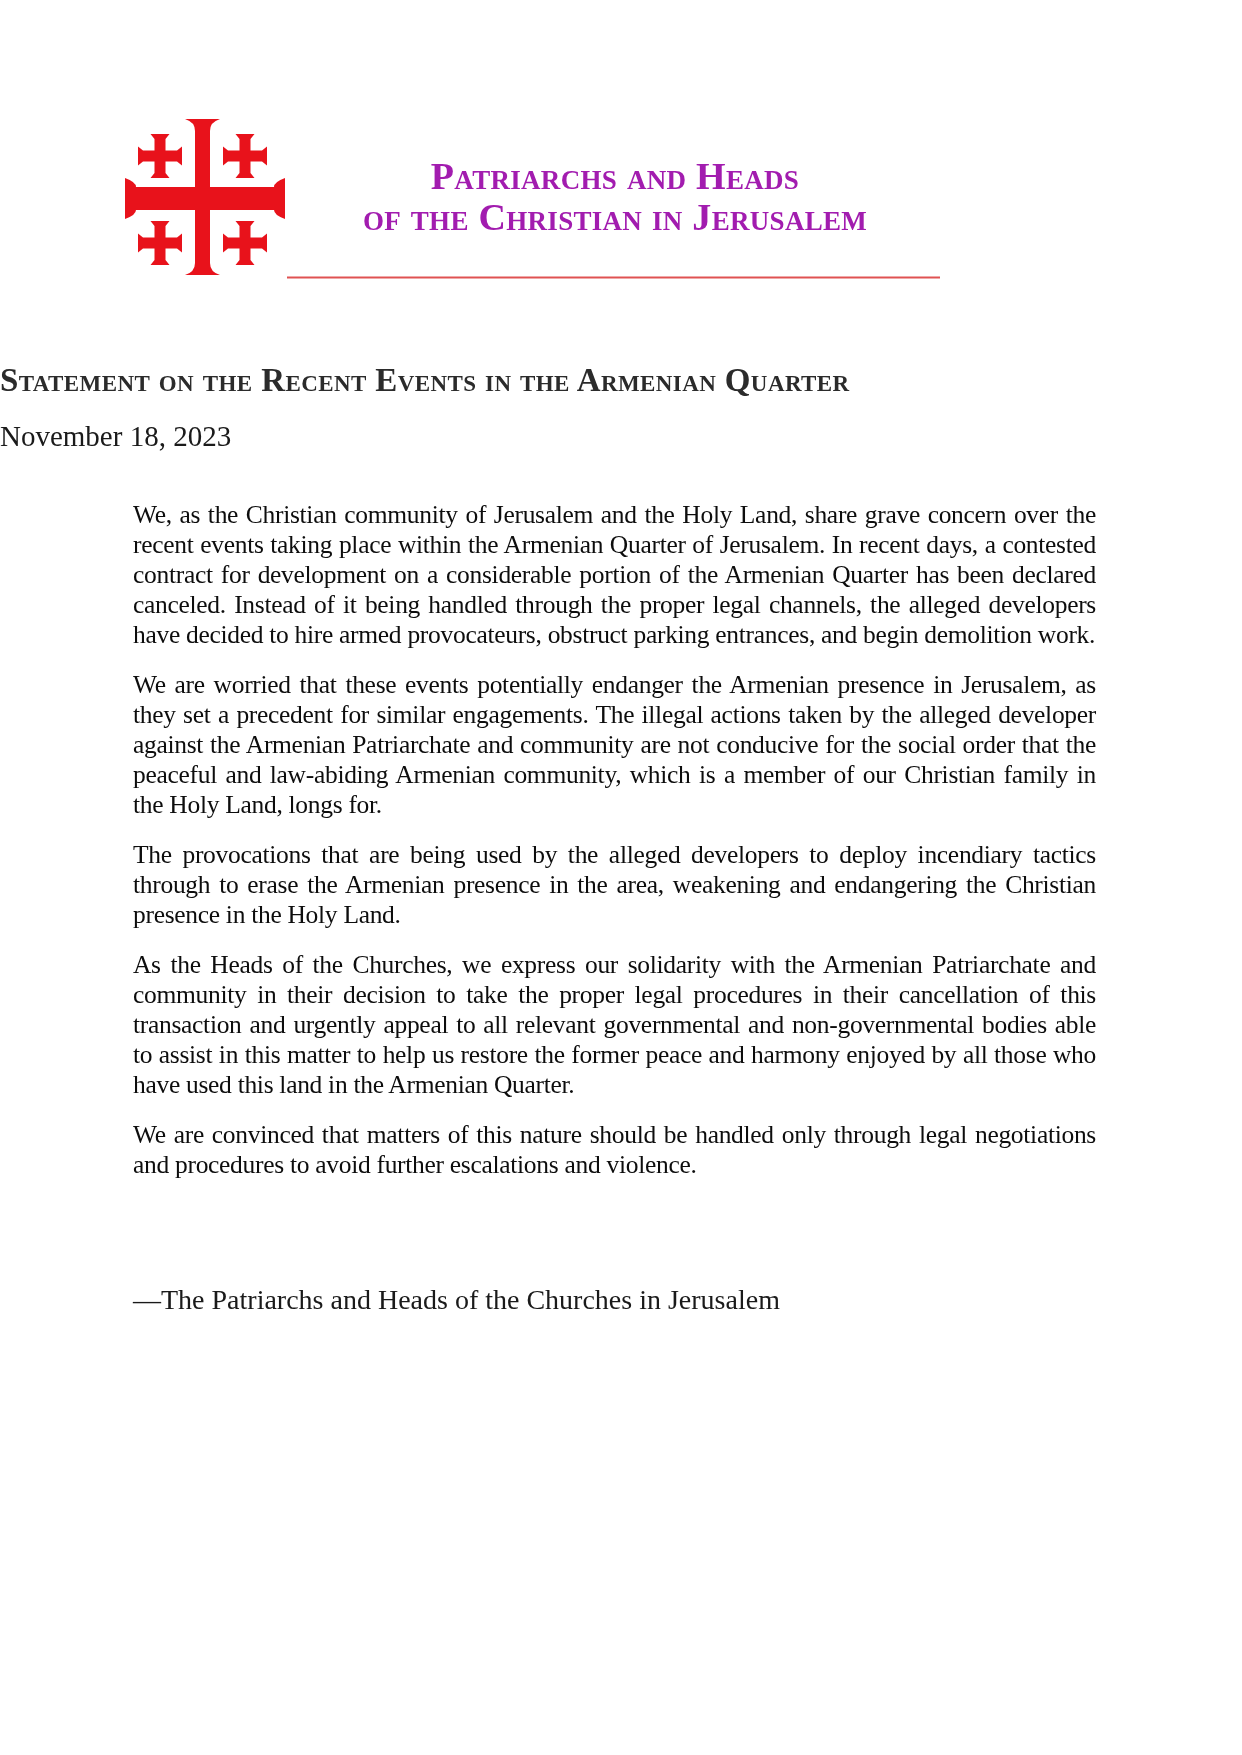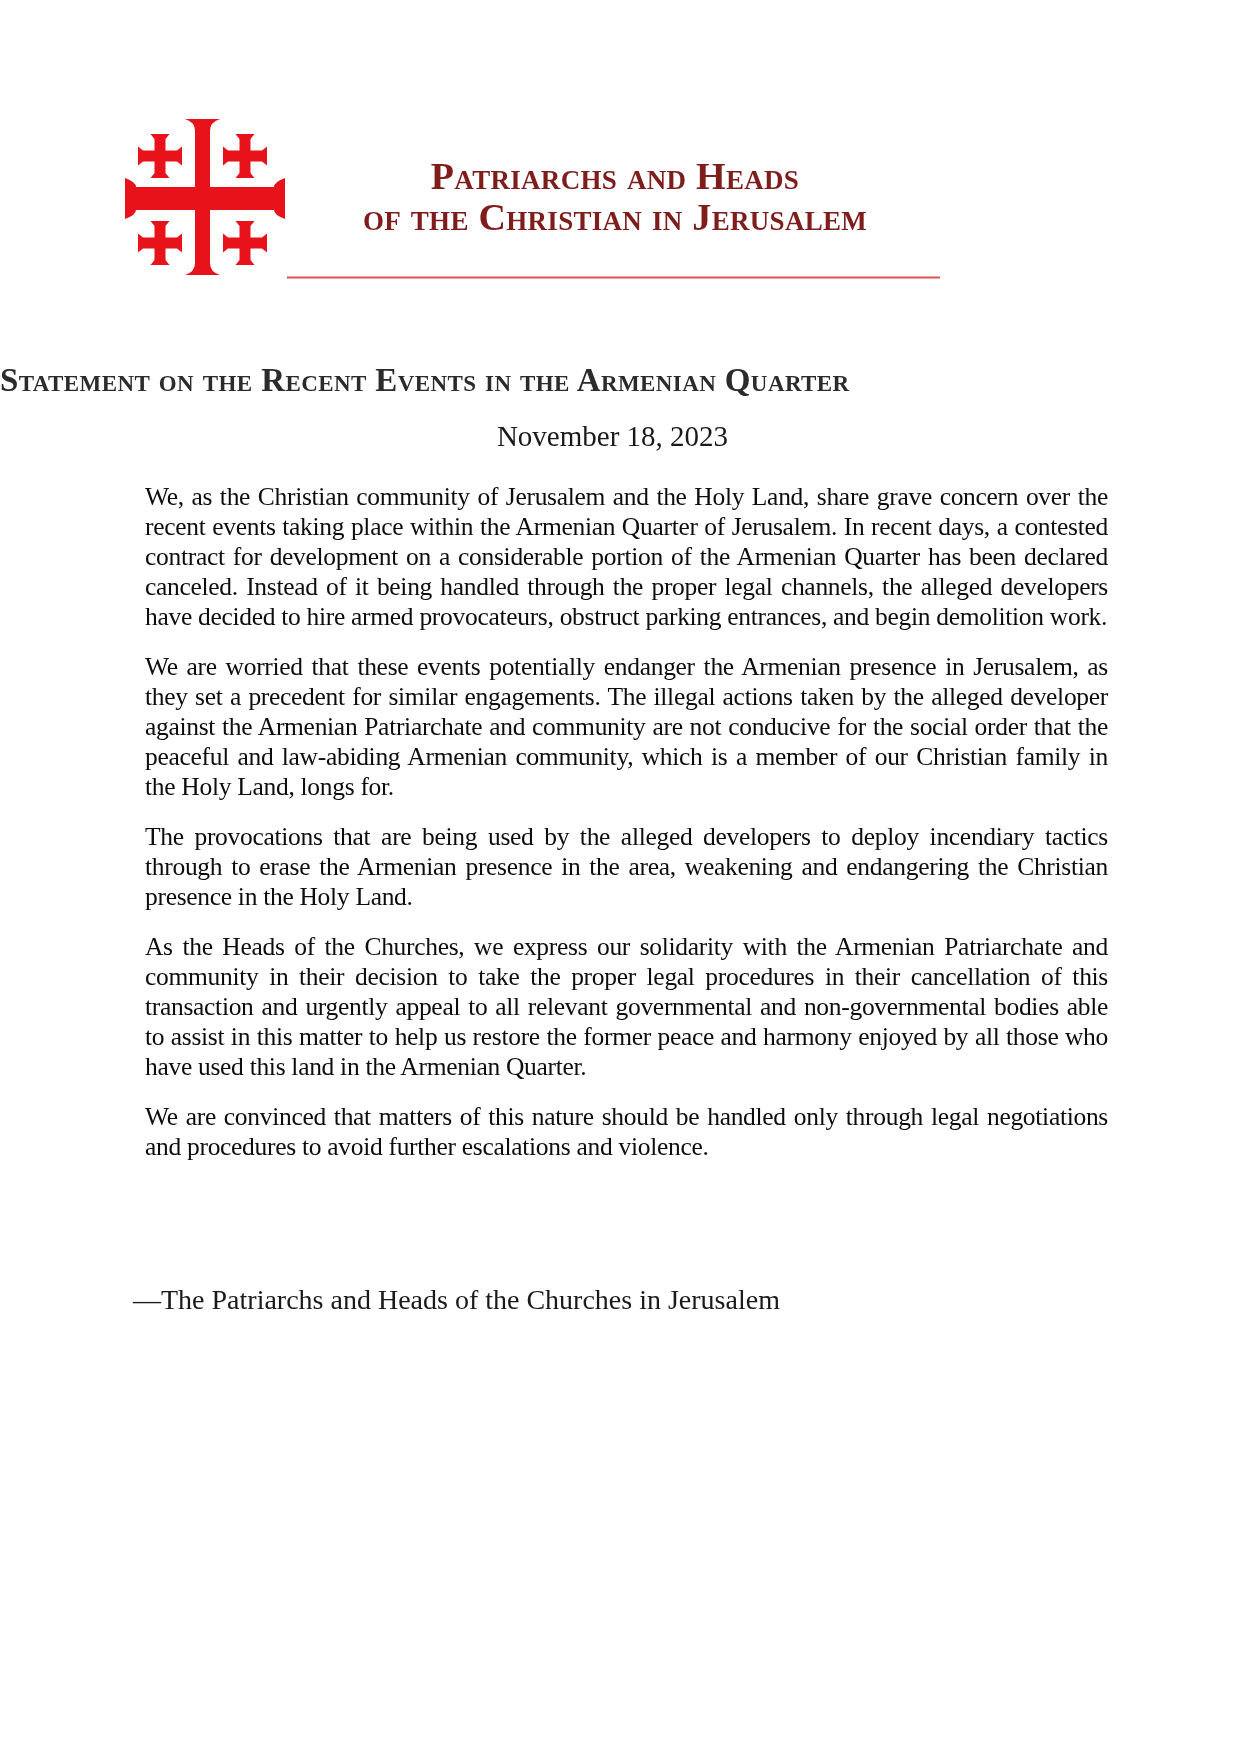--- a/index.html
+++ b/index.html
@@ -24,21 +24,21 @@
   .org-name {
     position: absolute;
     left: 290px;
     top: 156px;
     width: 650px;
     text-align: center;
     font-weight: bold;
     font-variant: small-caps;
     font-size: 38px;
     line-height: 41px;
-    color: #7f1d1d;
+    color: #a21caf;
     letter-spacing: 0.3px;
   }
   .header-rule {
     position: absolute;
     left: 287px;
     top: 276px;
     width: 653px;
     height: 3px;
     display: block;
   }
@@ -54,33 +54,32 @@
     font-variant: small-caps;
     font-size: 33px;
     color: #2b2b2b;
     letter-spacing: 0.4px;
   }
   .statement-date {
     position: absolute;
     left: 0;
     top: 420px;
     width: 1225px;
-    text-align: center;
+    text-align: left;
     font-size: 29px;
     color: #1a1a1a;
   }
 
   
   .statement-body {
     position: absolute;
     left: 133px;
-    top: 482px;
+    top: 500px;
     width: 963px;
     color: #0d0d0d;
-    margin-left: 12px;
   }
   .statement-body p {
     margin: 0 0 20px 0;
     font-size: 25.5px;
     line-height: 30px;
     text-align: justify;
     letter-spacing: -0.3px;
   }
   .signature {
     position: absolute;

